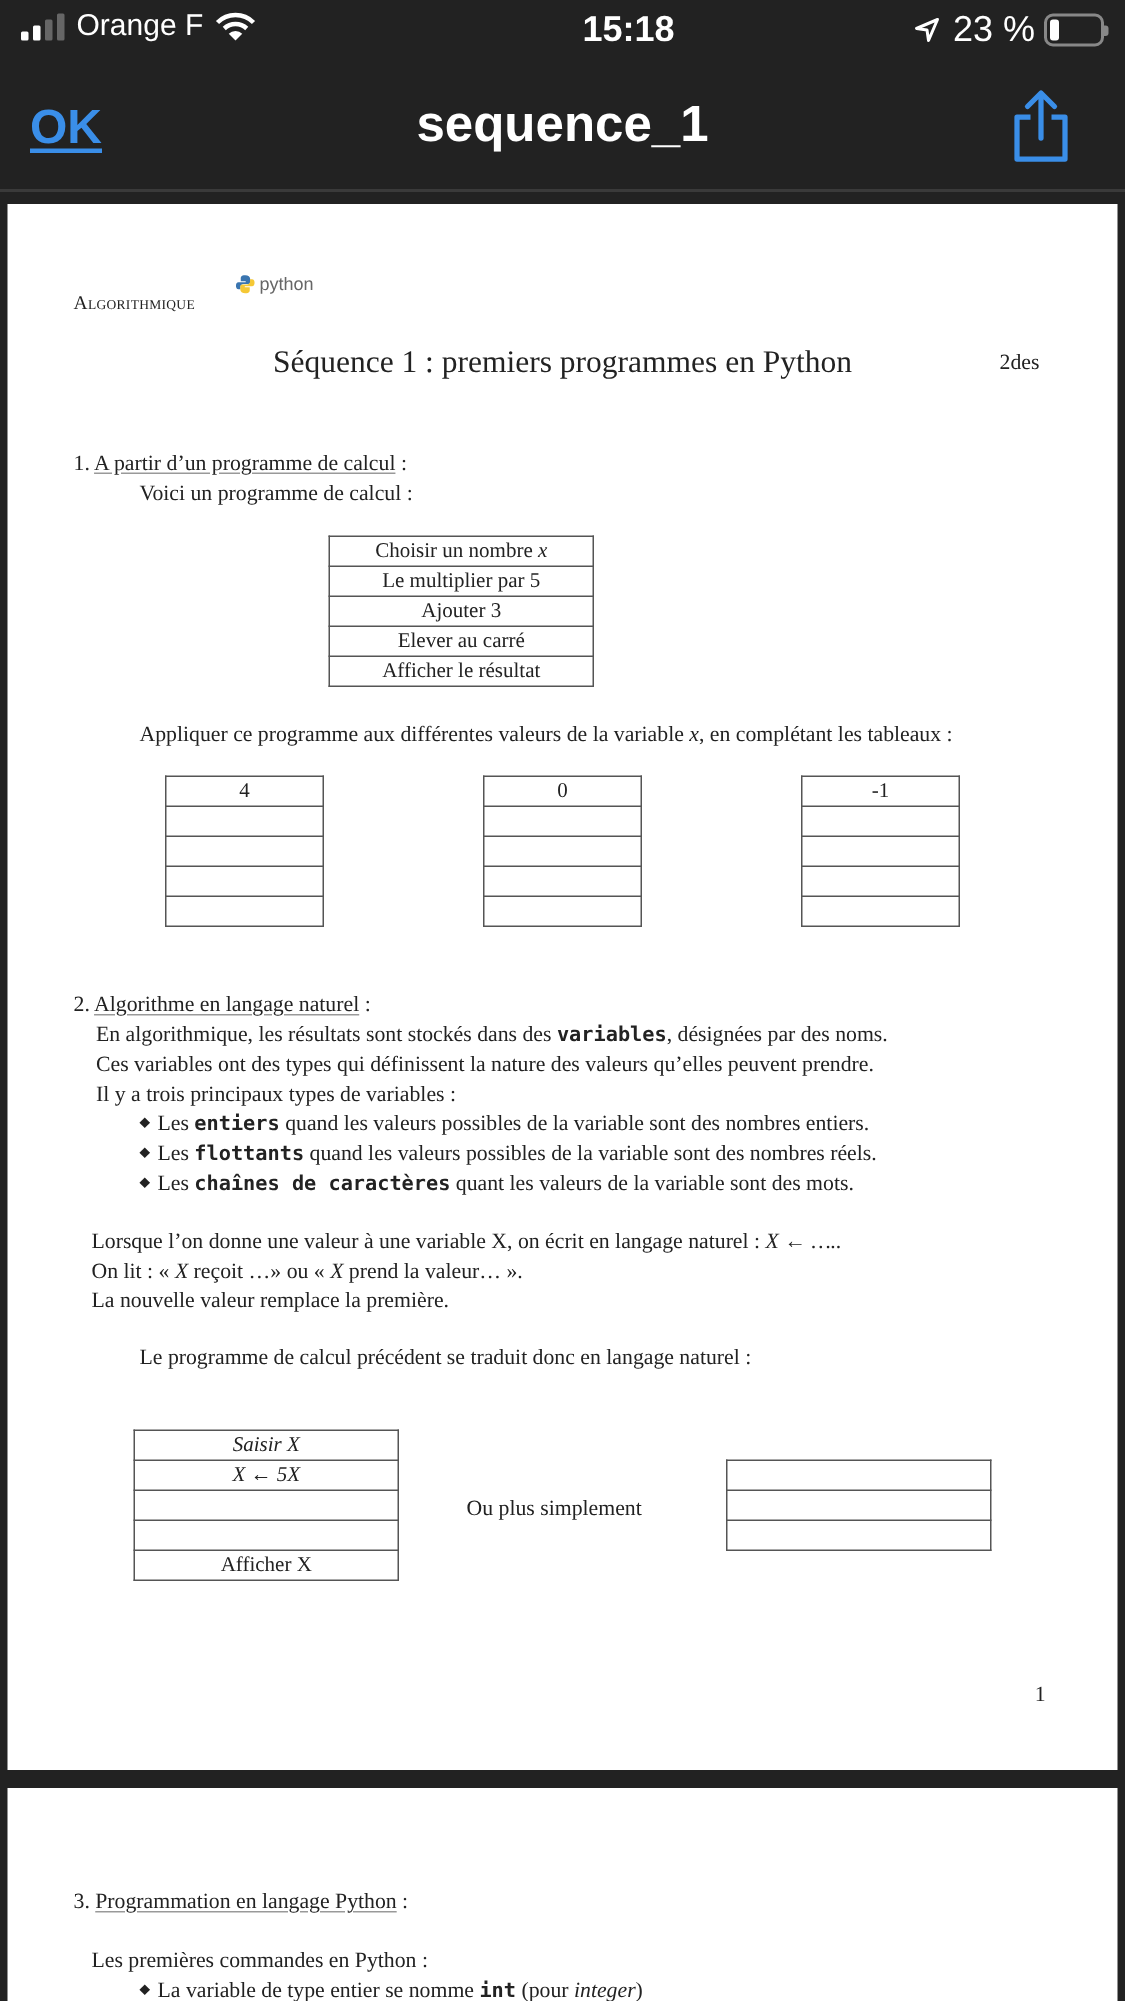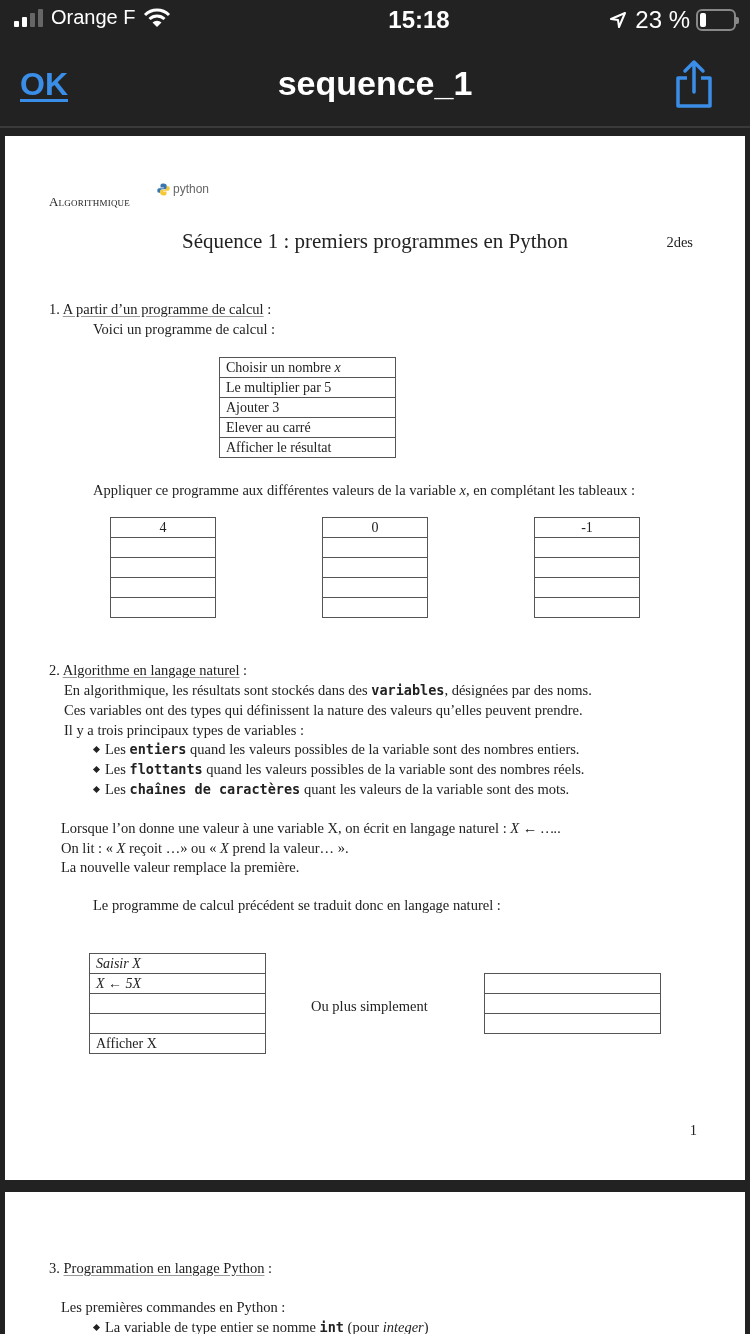--- a/index.html
+++ b/index.html
@@ -35,21 +35,21 @@
   .t { position: absolute; font-size: 14.5px; white-space: nowrap; line-height: 18px; }
   .u { text-decoration: underline; text-decoration-color: #999; text-underline-offset: 2px; }
   .sc { font-variant: small-caps; font-size: 13px; letter-spacing: 0.2px; }
   .title { font-size: 21px; }
   .mono { font-family: "DejaVu Sans Mono", monospace; font-weight: bold; font-size: 13.5px; }
   .it { font-style: italic; }
 
   .pylogo { position: absolute; left: 152px; top: 46px; display: flex; align-items: center; gap: 3px; font-family: "Liberation Sans", sans-serif; font-size: 12px; color: #666; }
 
   table.grid { position: absolute; border-collapse: collapse; }
-  table.grid td { border: 1px solid #555; height: 20px; font-size: 14px; padding: 0 6px; line-height: 18px; white-space: nowrap; }
+  table.grid td { border: 1px solid #555; height: 20px; font-size: 14px; padding: 0 6px; line-height: 18px; white-space: nowrap; text-align: center; }
   table.grid.c td { text-align: center; }
 
   .bullet { display: inline-block; width: 5px; height: 5px; background: #222; transform: rotate(45deg); margin: 0 6px 2px 0; }
 </style>
 </head>
 <body>
 
 <div class="statusbar">
   <div class="sb-left">
     <div class="signal">

